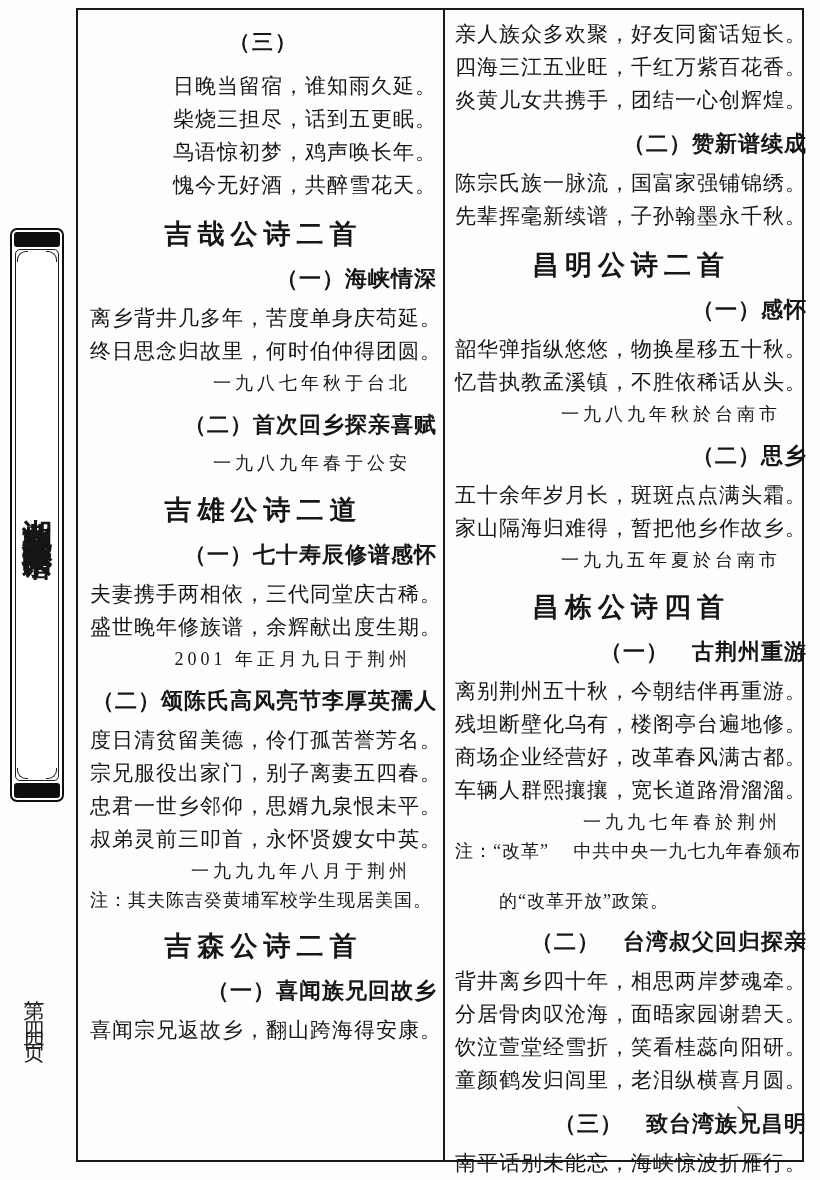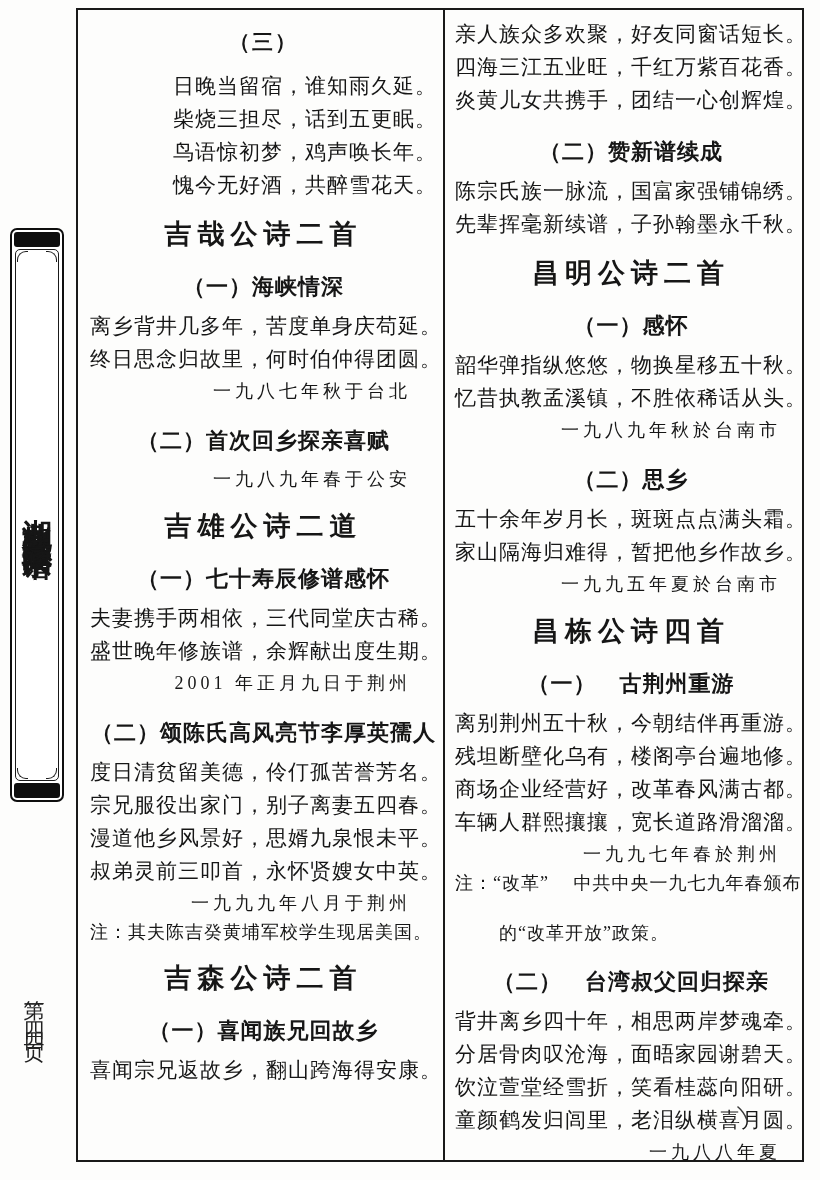--- a/index.html
+++ b/index.html
@@ -10,21 +10,21 @@
   .frame{position:absolute;left:76px;top:8px;width:728px;height:1154px;
          border:2px solid #191919;background:#fdfdfc;display:flex;box-sizing:border-box;}
   .col{box-sizing:border-box;}
   .col-left{width:367px;padding:12px 8px 0 12px;}
   .col-right{flex:1;padding:8px 6px 0 10px;}
   .divider{position:absolute;left:443px;top:10px;width:2px;height:1150px;background:#191919;}
 
   
   .part{font-weight:bold;font-size:21px;text-align:center;margin:6px 0 14px;letter-spacing:2px;}
   .section{font-weight:bold;font-size:27px;text-align:center;letter-spacing:6px;margin:14px 0 10px;}
-  .subtitle{font-weight:bold;font-size:22px;text-align:center;letter-spacing:1px;margin:20px 0 8px;}
+  .subtitle{font-weight:bold;font-size:22px;text-align:right;letter-spacing:1px;margin:12px 0 8px;}
   .poem{text-align:center;}
   .poem-line{font-size:21px;line-height:33px;letter-spacing:1px;white-space:nowrap;text-align:right;}
   .date{font-size:18px;line-height:30px;text-align:right;padding-right:26px;letter-spacing:4px;}
   .attribution{font-size:18px;line-height:30px;text-align:center;letter-spacing:1px;}
   .note{font-size:18px;line-height:28px;text-align:left;letter-spacing:1px;}
   .note-line{white-space:nowrap;}
   .note-line.indent{padding-left:44px;margin-top:22px;}
 
   
   .banner{position:absolute;left:10px;top:228px;width:54px;height:574px;
@@ -92,21 +92,21 @@
         <div class="subtitle">（一）七十寿辰修谱感怀</div>
         <div class="poem">
           <div class="poem-line">夫妻携手两相依，三代同堂庆古稀。</div>
           <div class="poem-line">盛世晚年修族谱，余辉献出度生期。</div>
         </div>
         <div class="date">2001 年正月九日于荆州</div>
         <div class="subtitle">（二）颂陈氏高风亮节李厚英孺人</div>
         <div class="poem">
           <div class="poem-line">度日清贫留美德，伶仃孤苦誉芳名。</div>
           <div class="poem-line">宗兄服役出家门，别子离妻五四春。</div>
-          <div class="poem-line">漫道他乡风景好，思婿九泉恨未平。</div>
+          <div class="poem-line">忠君一世乡邻仰，思婿九泉恨未平。</div>
           <div class="poem-line">叔弟灵前三叩首，永怀贤嫂女中英。</div>
         </div>
         <div class="date">一九九九年八月于荆州</div>
         <div class="note">
           <div class="note-line">注：其夫陈吉癸黄埔军校学生现居美国。</div>
         </div>
         <div class="section">吉森公诗二首</div>
         <div class="subtitle">（一）喜闻族兄回故乡</div>
         <div class="poem">
           <div class="poem-line">喜闻宗兄返故乡，翻山跨海得安康。</div>
@@ -149,21 +149,20 @@
           <div class="note-line">注：“改革”　 中共中央一九七九年春颁布</div>
           <div class="note-line indent">的“改革开放”政策。</div>
         </div>
         <div class="subtitle">（二）　台湾叔父回归探亲</div>
         <div class="poem">
           <div class="poem-line">背井离乡四十年，相思两岸梦魂牵。</div>
           <div class="poem-line">分居骨肉叹沧海，面晤家园谢碧天。</div>
           <div class="poem-line">饮泣萱堂经雪折，笑看桂蕊向阳研。</div>
           <div class="poem-line">童颜鹤发归闾里，老泪纵横喜月圆。</div>
         </div>
-        <div class="date">一九八八年夏</div>
         <div class="subtitle">（三）　致台湾族兄昌明</div>
         <div class="poem">
           <div class="poem-line">南平话别未能忘，海峡惊波折雁行。</div>
         </div>
       </div>
   </div>
   <div class="divider"></div>
 
   <svg class="pen-mark" viewBox="0 0 14 16">
     <path d="M2,1 Q8,6 11,14" stroke="#3a3a3a" stroke-width="1.6" fill="none" stroke-linecap="round"></path>

